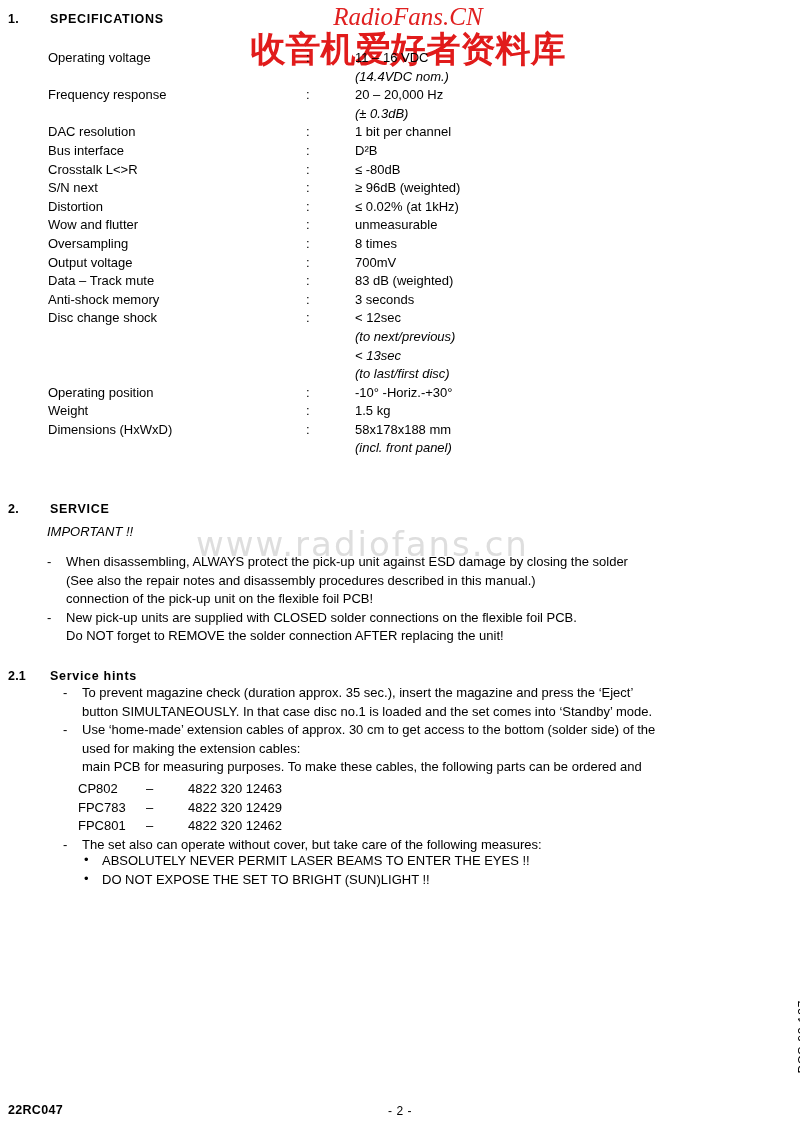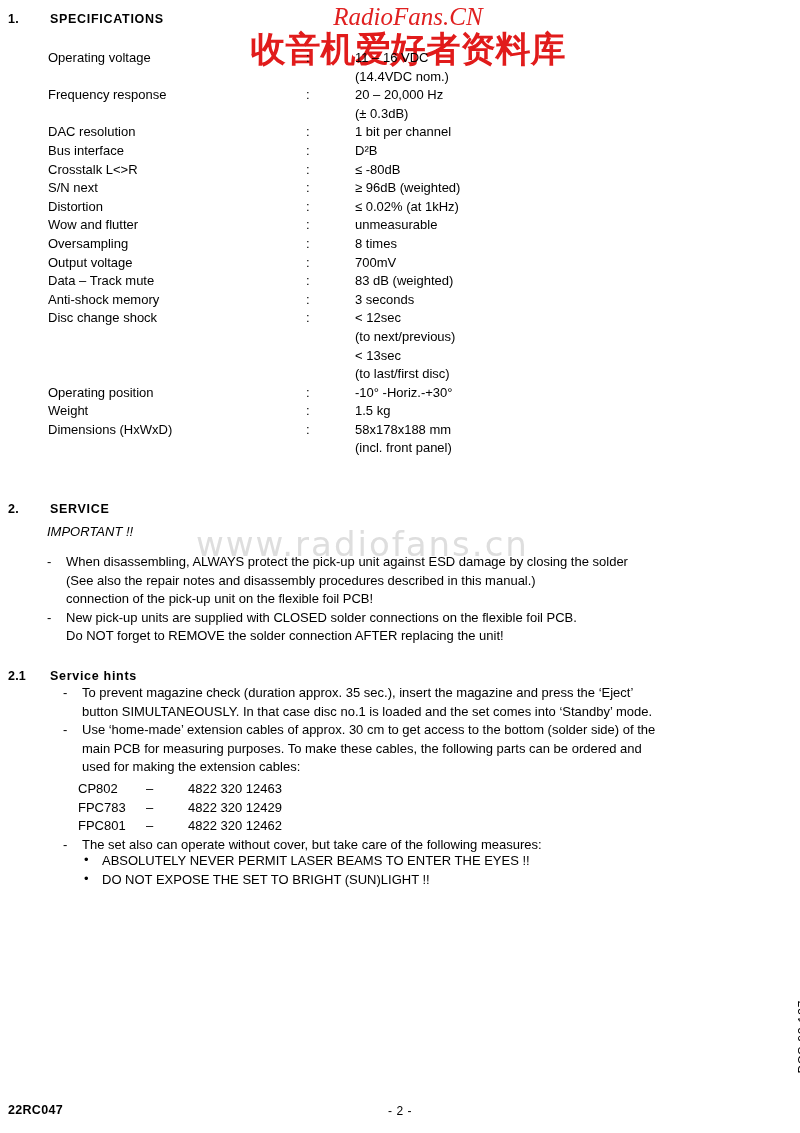--- a/index.html
+++ b/index.html
@@ -99,20 +99,21 @@
     top: 0px;
   }
   .spec-value {
     position: absolute;
     left: 307px;
     top: 0px;
     white-space: nowrap;
   }
   .spec-row.cont .spec-value {
     left: 307px;
+    font-style: italic;
   }
 
   
   .blk {
     position: absolute;
     font-size: 13px;
     line-height: 18.6px;
   }
   .italic {
     font-style: italic;
@@ -321,22 +322,22 @@
       <div class="bl-item"><span>Do NOT forget to REMOVE the solder connection AFTER replacing the unit!</span></div>
     </div>
 
   <div class="sec-num" style="left:8px; top:669px;">2.1</div>
   <div class="sec-title" style="left:50px; top:669px;">Service hints</div>
 
   <div class="bullet-list" id="hint-items" style="left:63px; top:684px; width:710px;">
       <div class="bl-item"><span class="dash">-</span><span>To prevent magazine check (duration approx. 35 sec.), insert the magazine and press the ‘Eject’</span></div>
       <div class="bl-item"><span>button SIMULTANEOUSLY. In that case disc no.1 is loaded and the set comes into ‘Standby’ mode.</span></div>
       <div class="bl-item"><span class="dash">-</span><span>Use ‘home-made’ extension cables of approx. 30 cm to get access to the bottom (solder side) of the</span></div>
+      <div class="bl-item"><span>used for making the extension cables:</span></div>
       <div class="bl-item"><span>main PCB for measuring purposes. To make these cables, the following parts can be ordered and</span></div>
-      <div class="bl-item"><span>used for making the extension cables:</span></div>
     </div>
 
   <div class="parts" id="parts-list" style="left:78px; top:780px;">
       <div class="part-row">
         <span class="part-name">CP802</span>
         <span class="part-dash">–</span>
         <span class="part-code">4822 320 12463</span>
       </div>
       <div class="part-row">
         <span class="part-name">FPC783</span>

